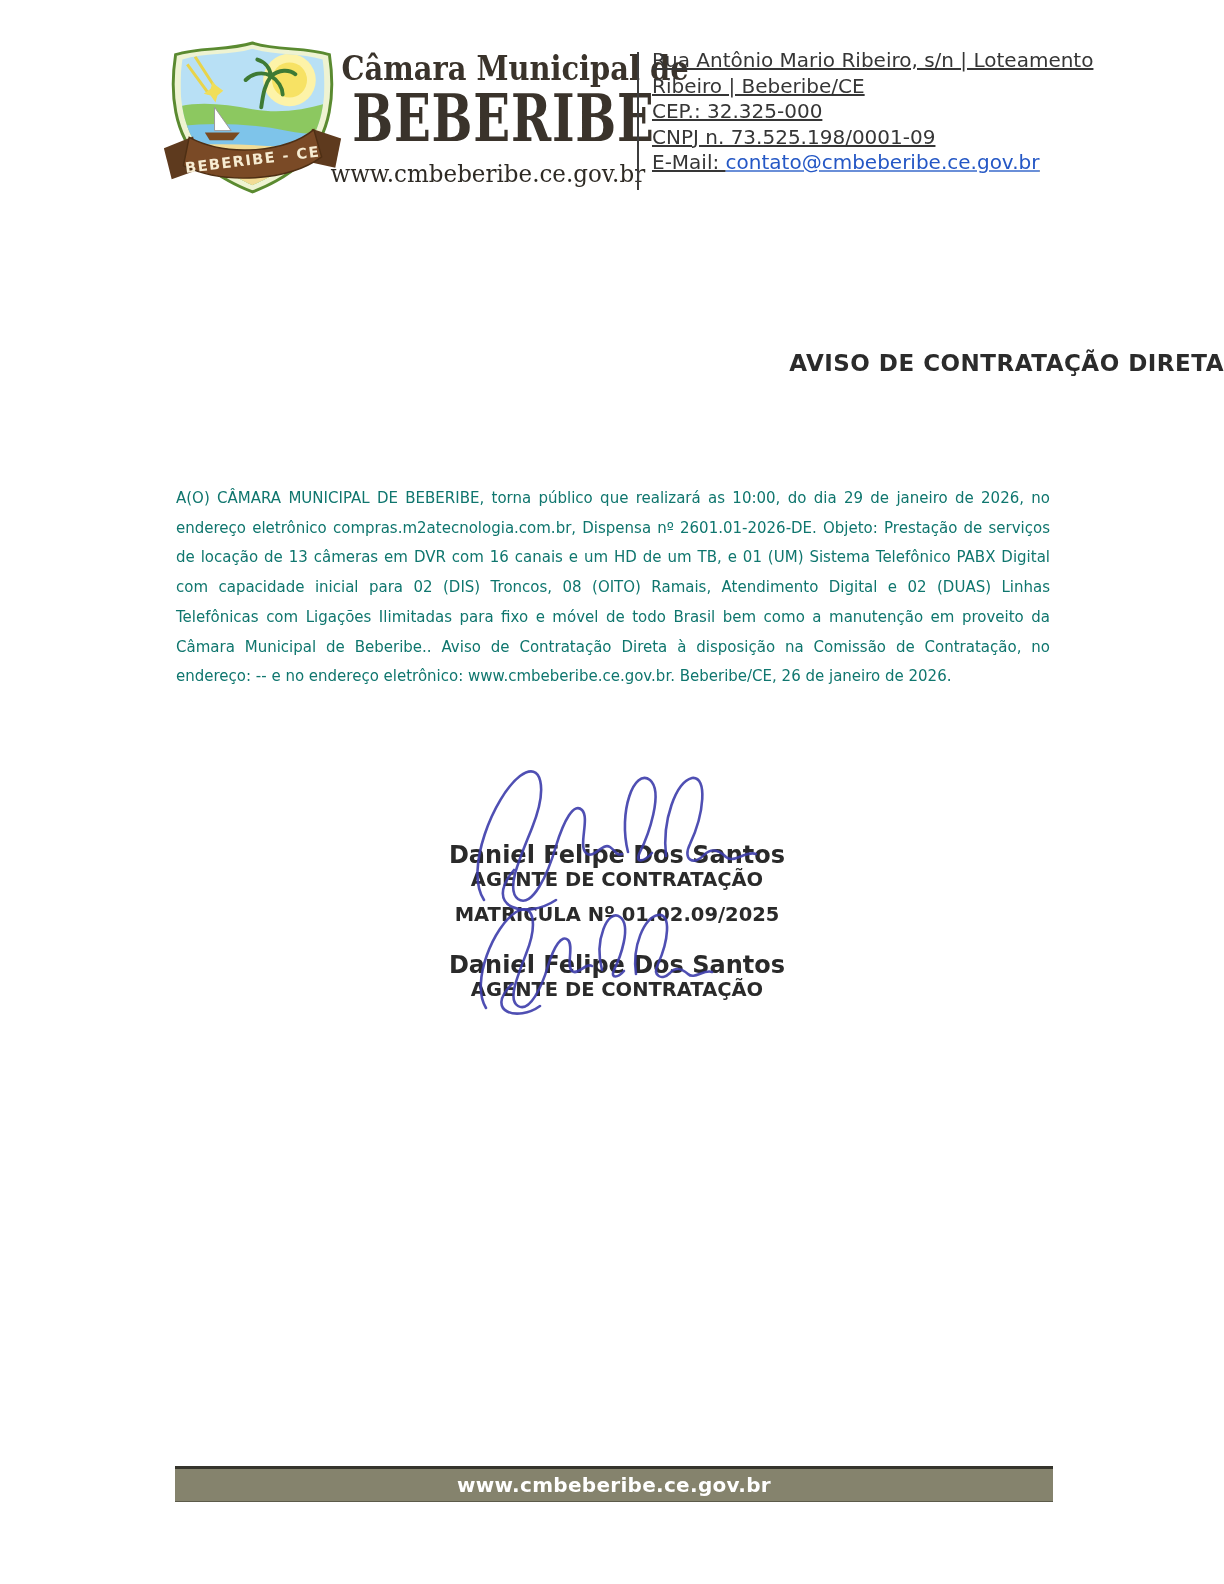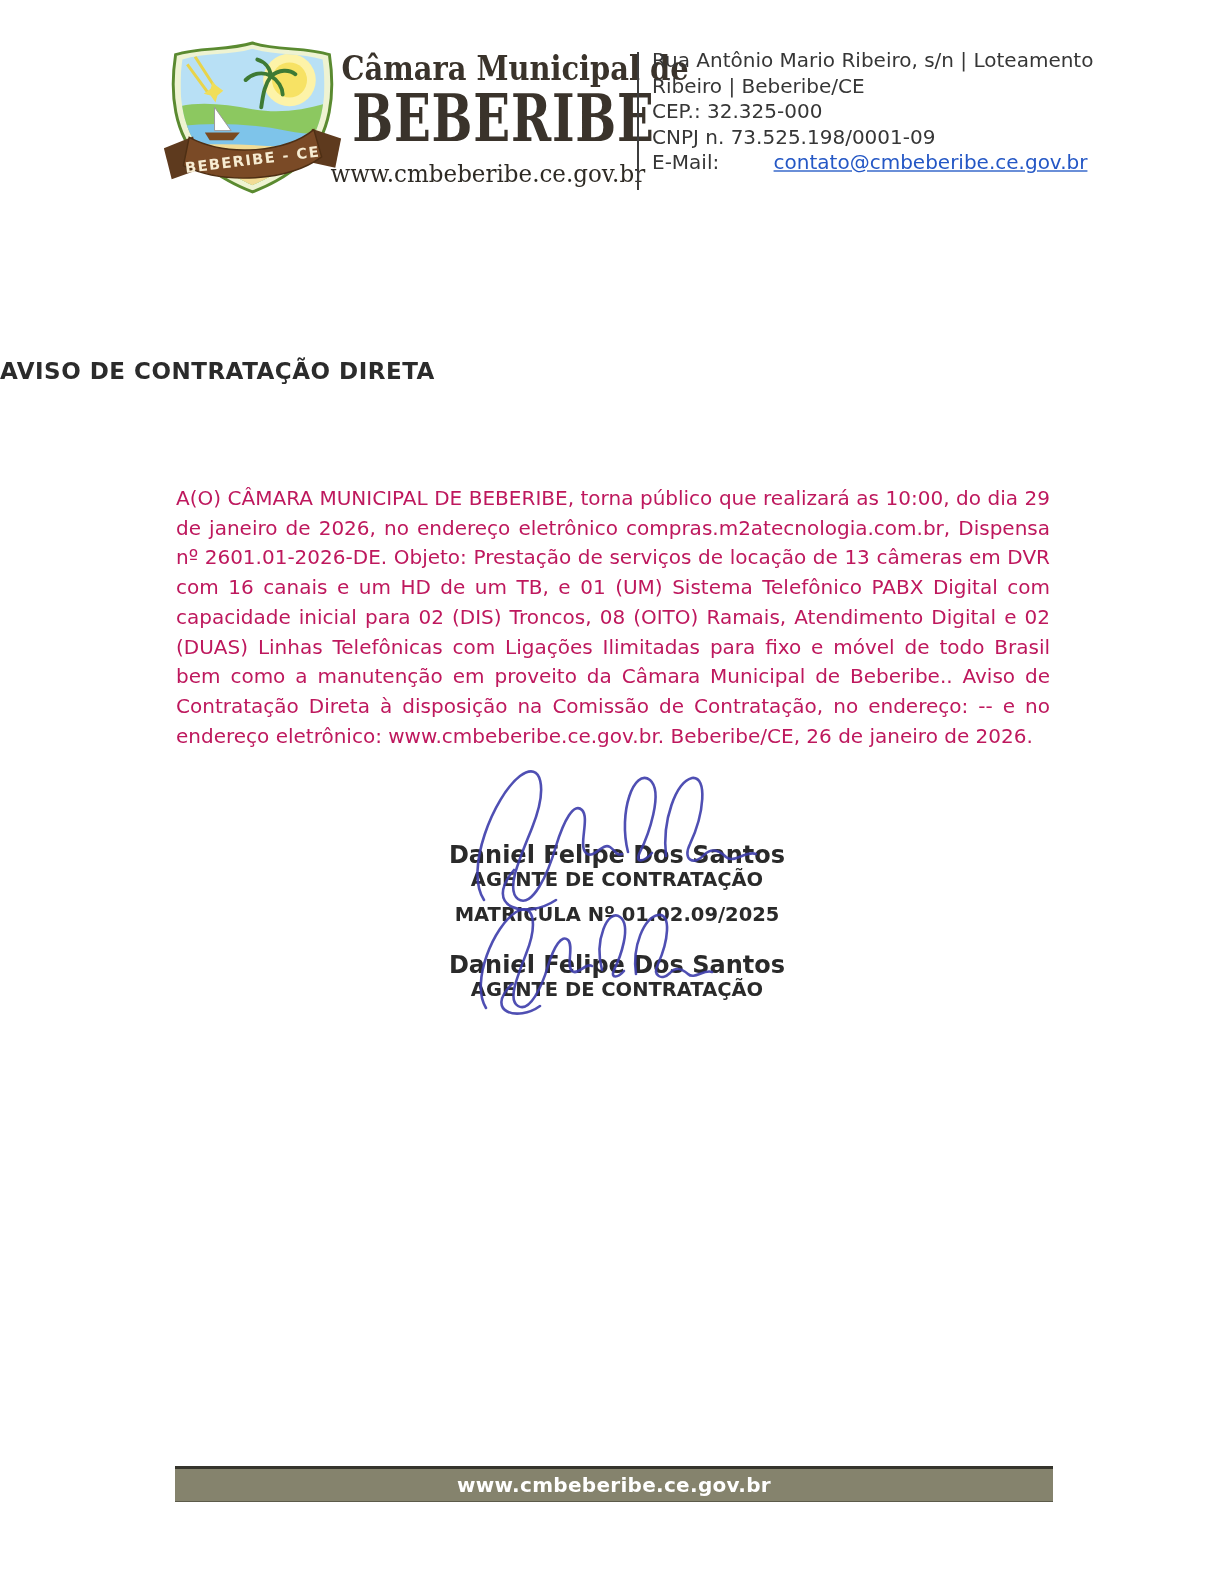--- a/index.html
+++ b/index.html
@@ -45,38 +45,38 @@
 
   .header-divider {
     position: absolute; left: 637px; top: 52px;
     width: 0; height: 138px; border-left: 2px solid #3d3d3d;
   }
 
   .contact {
     position: absolute; left: 652px; top: 48px; width: 330px;
     font-size: 20px; line-height: 25.5px; color: #363636;
   }
-  .contact div { white-space: nowrap; }
+  .contact div { white-space: nowrap; text-decoration: underline; }
   .email-link {
     color: #2457c5; text-decoration: underline;
-    text-decoration-color: #6a8fd8; cursor: pointer; margin-left: 48px;
+    text-decoration-color: #6a8fd8; cursor: pointer;
   }
 
   
   .doc-title {
-    position: absolute; top: 358px; left: 0; width: 100%;
-    text-align: left; font-weight: bold; font-size: 23px;
+    position: absolute; top: 350px; left: 0; width: 100%;
+    text-align: right; font-weight: bold; font-size: 23px;
     letter-spacing: 0.5px; color: #2b2b2b;
   }
 
   
   .doc-body {
     position: absolute; left: 176px; top: 484px; width: 874px;
-    font-size: 20px; line-height: 29.7px;
-    text-align: justify; color: #be185d;
+    font-size: 15px; line-height: 29.7px;
+    text-align: justify; color: #0f766e;
   }
 
   
   .sig-text {
     position: absolute; left: 412px; width: 410px;
     text-align: center; color: #2a2a2a;
   }
   .sig-text .sig-name   { font-weight: bold; font-size: 24px; line-height: 26px; }
   .sig-text .sig-role   { font-weight: bold; font-size: 19.5px; line-height: 23px; }
   .sig-text .sig-matric { font-weight: bold; font-size: 19.5px; line-height: 23px; margin-top: 12px; }

